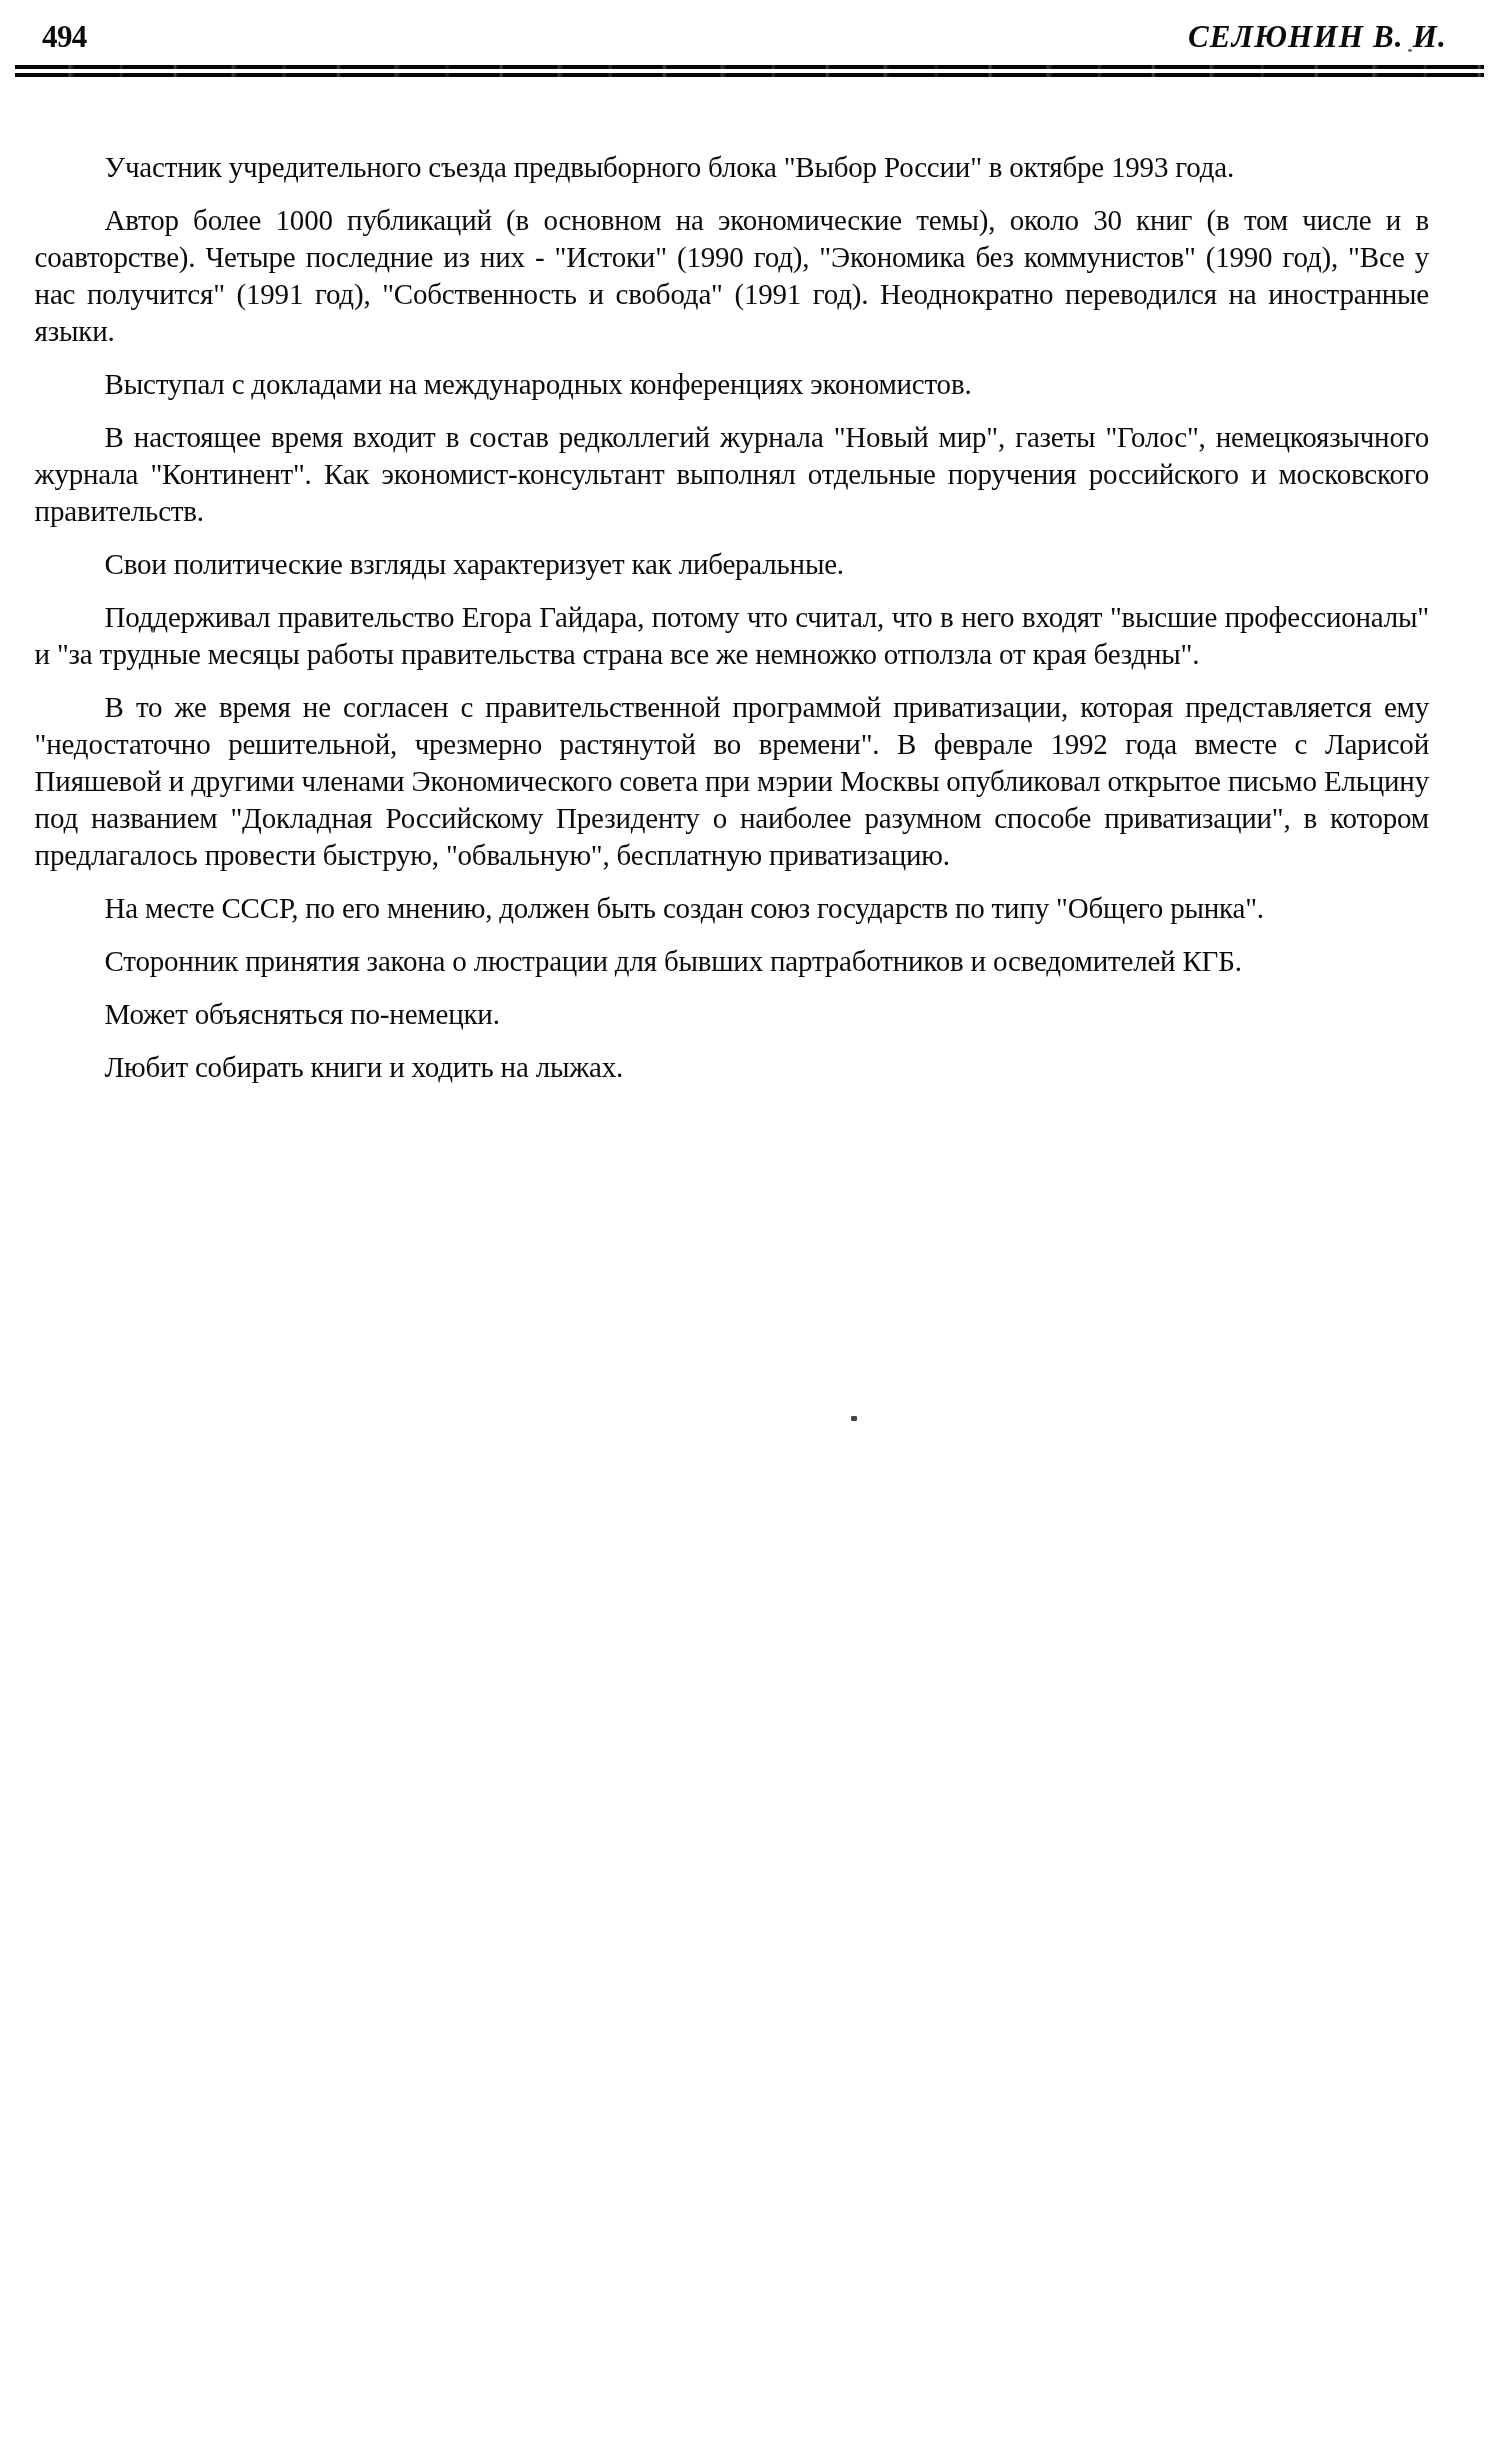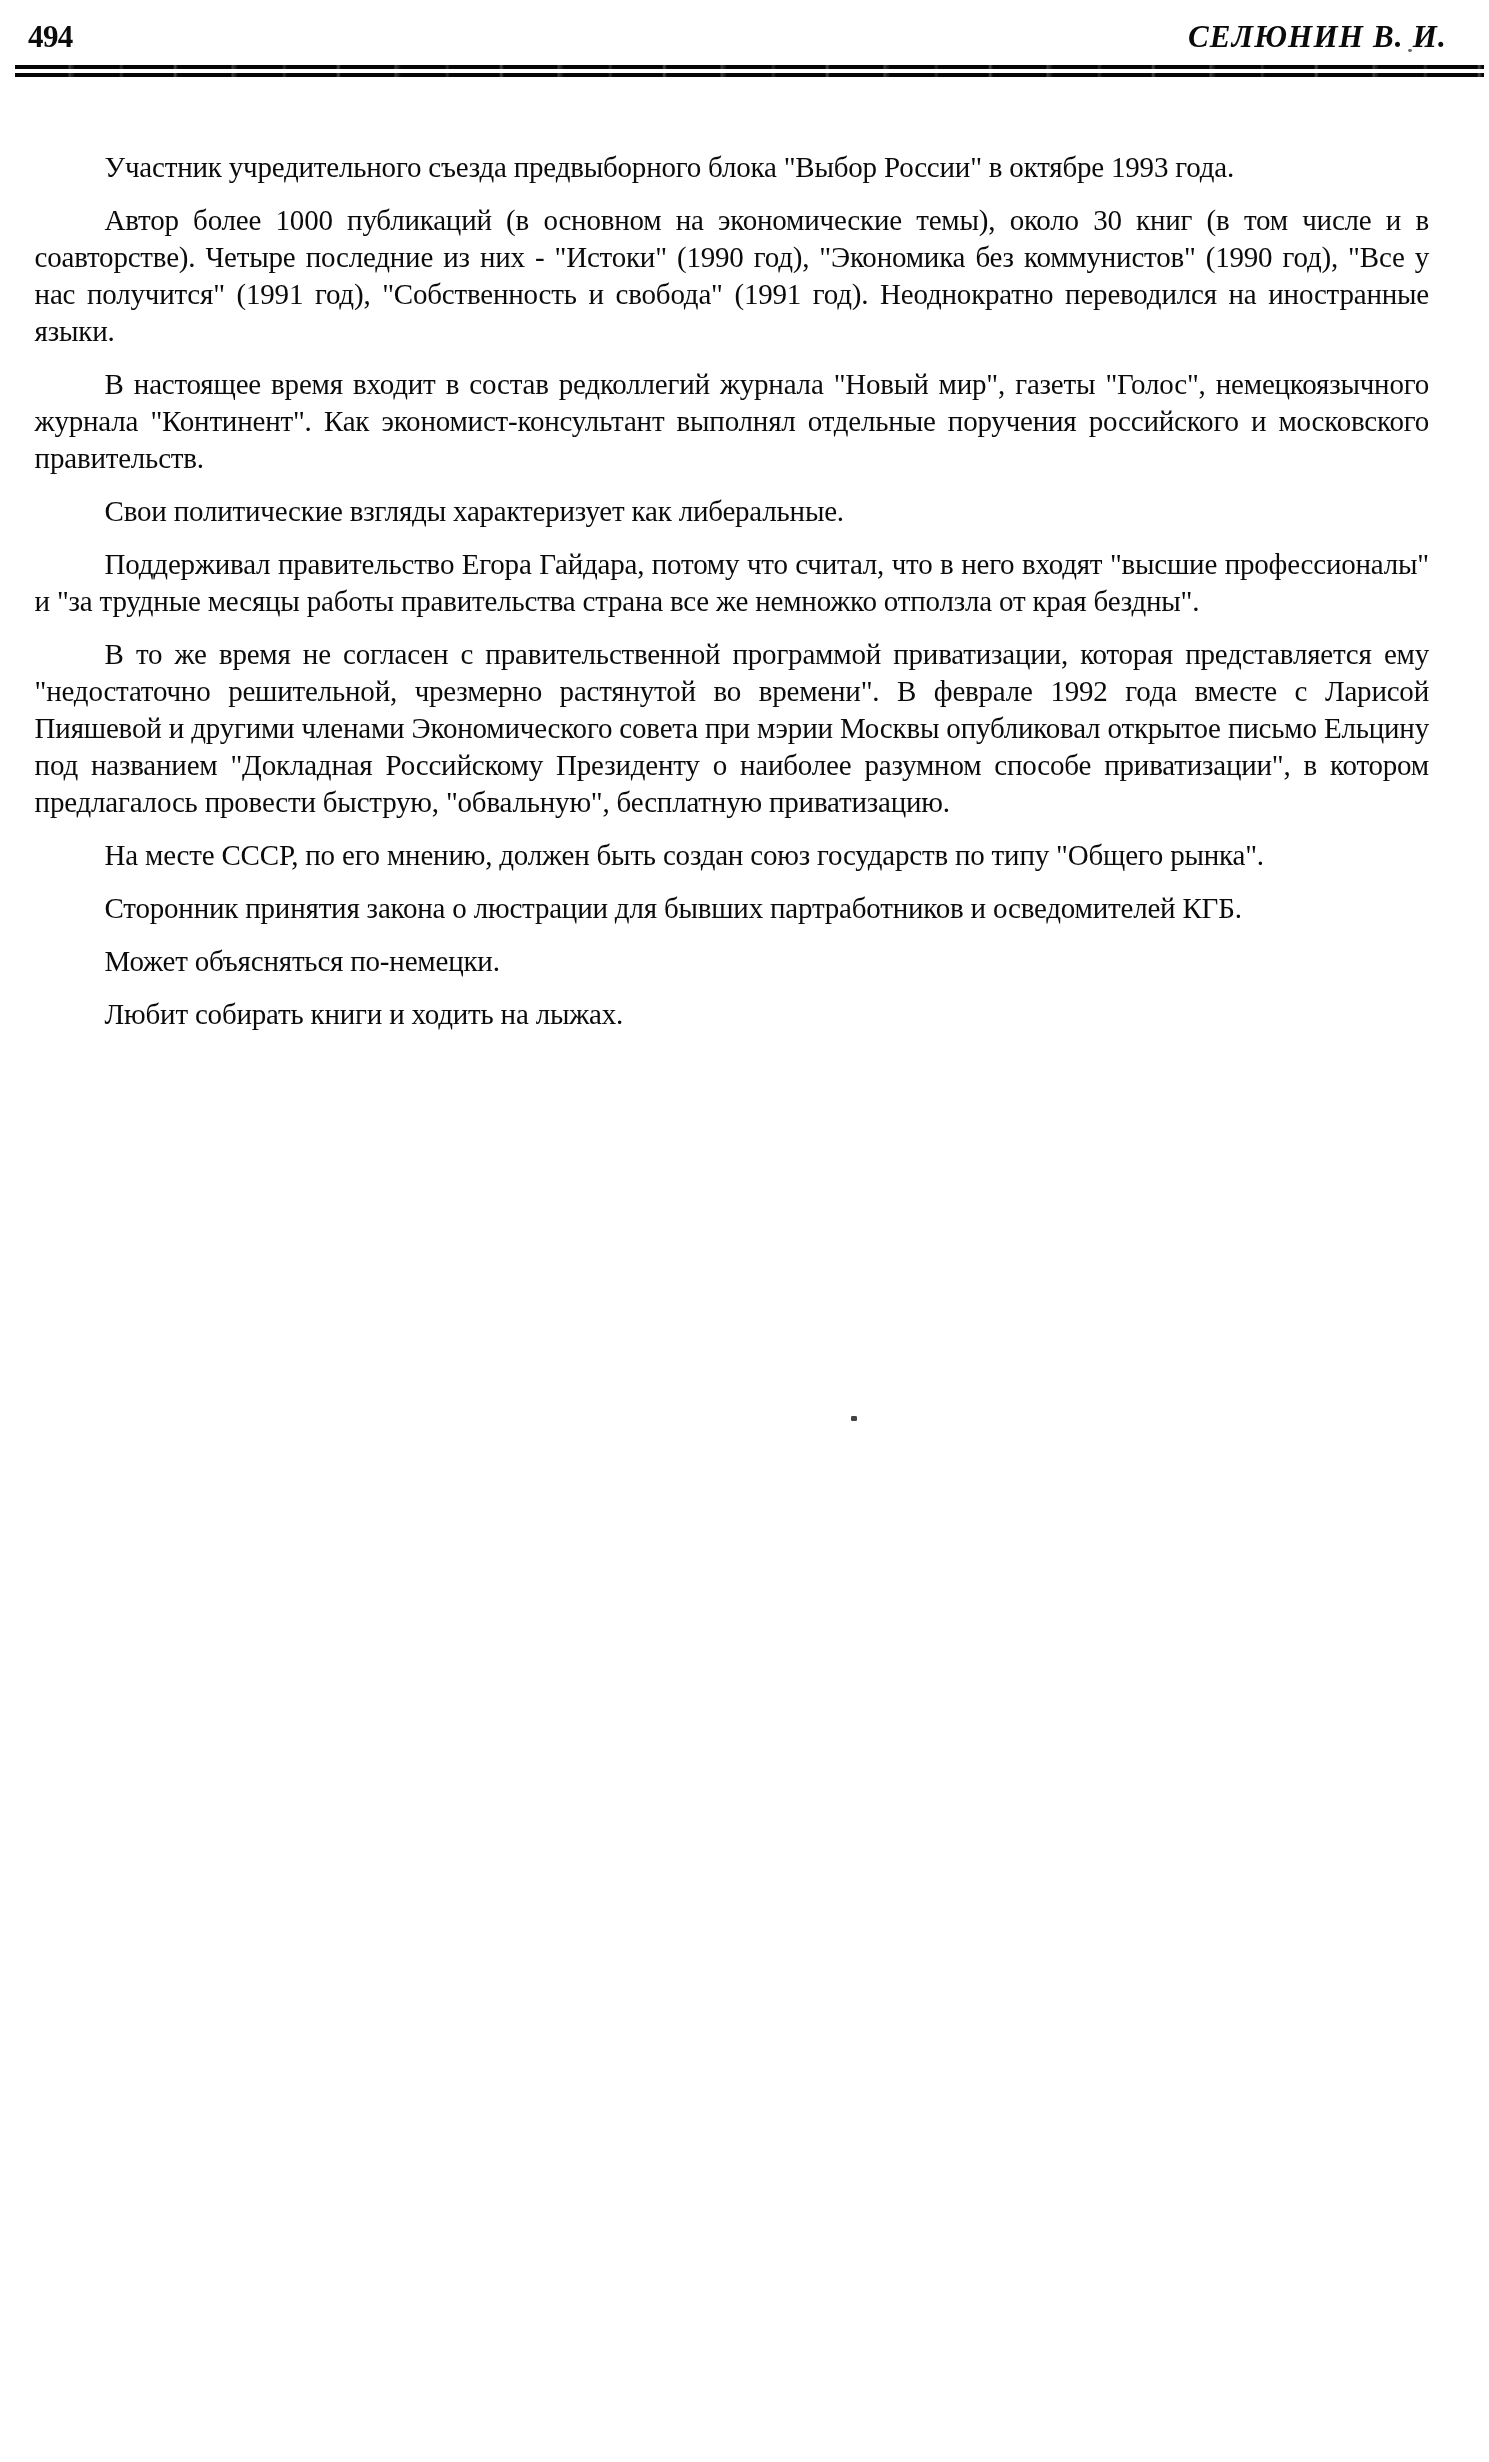--- a/index.html
+++ b/index.html
@@ -12,21 +12,21 @@
     width: 1490px;
     height: 2462px;
     background: #ffffff;
     color: #0b0b0b;
     font-family: "Liberation Serif", "DejaVu Serif", serif;
     overflow: hidden;
   }
   .header {
     position: absolute;
     top: 18.6px;
-    left: 28px;
+    left: 42px;
     right: 43px;
     height: 37px;
     display: flex;
     justify-content: space-between;
     align-items: baseline;
   }
   .page-num {
     font-size: 31px;
     font-weight: bold;
     letter-spacing: -0.6px;
@@ -99,20 +99,21 @@
     <span class="page-num">494</span>
     <span class="running-head">СЕЛЮНИН В. И.</span>
   </div>
 
   <div class="rule rule-top"></div>
   <div class="rule rule-bottom"></div>
 
   <div class="body-text">
     <p>Участник учредительного съезда предвыборного блока "Выбор России" в октябре 1993 года.</p>
     <p>Автор более 1000 публикаций (в основном на экономические темы), около 30 книг (в том числе и в соавторстве). Четыре последние из них - "Истоки" (1990 год), "Экономика без коммунистов" (1990 год), "Все у нас получится" (1991 год), "Собственность и свобода" (1991 год). Неоднократно переводился на иностранные языки.</p>
+    <p>Выступал с докладами на международных конференциях экономистов.</p>
     <p>В настоящее время входит в состав редколлегий журнала "Новый мир", газеты "Голос", немецкоязычного журнала "Континент". Как экономист-консультант выполнял отдельные поручения российского и московского правительств.</p>
     <p>Свои политические взгляды характеризует как либеральные.</p>
     <p>Поддерживал правительство Егора Гайдара, потому что считал, что в него входят "высшие профессионалы" и "за трудные месяцы работы правительства страна все же немножко отползла от края бездны".</p>
     <p>В то же время не согласен с правительственной программой приватизации, которая представляется ему "недостаточно решительной, чрезмерно растянутой во времени". В феврале 1992 года вместе с Ларисой Пияшевой и другими членами Экономического совета при мэрии Москвы опубликовал открытое письмо Ельцину под названием "Докладная Российскому Президенту о наиболее разумном способе приватизации", в котором предлагалось провести быструю, "обвальную", бесплатную приватизацию.</p>
     <p>На месте СССР, по его мнению, должен быть создан союз государств по типу "Общего рынка".</p>
     <p>Сторонник принятия закона о люстрации для бывших партработников и осведомителей КГБ.</p>
     <p>Может объясняться по-немецки.</p>
     <p>Любит собирать книги и ходить на лыжах.</p>
   </div>
 

